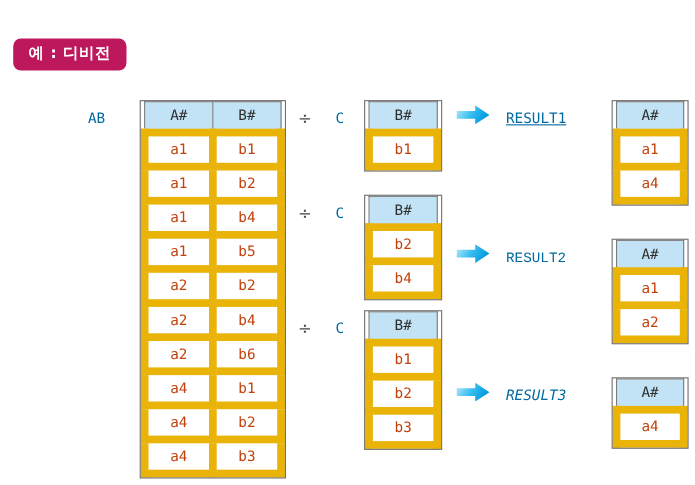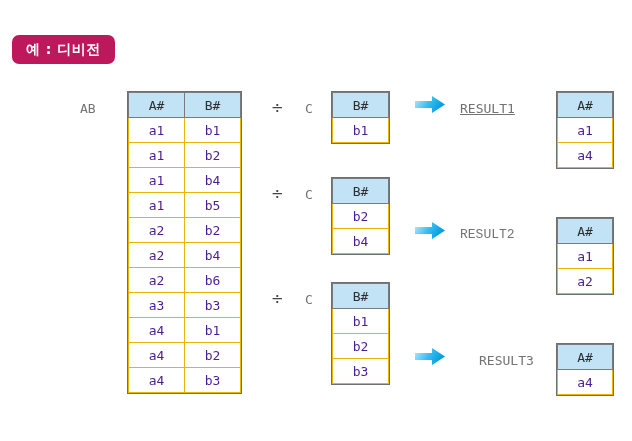--- a/index.html
+++ b/index.html
@@ -35,26 +35,26 @@
   }
 
   
   .tbl {
     position: absolute;
     border-collapse: collapse;
     border-spacing: 0;
     background: #ffffff;
   }
   .tbl td {
-    border: 1px solid #eab308;
+    border: 7px solid #eab308;
     text-align: center;
     vertical-align: middle;
     font-family: "DejaVu Sans Mono", "Liberation Mono", monospace;
     font-size: 13px;
-    color: #4c1d95;
+    color: #c2410c;
     padding: 0;
     height: 24px;
   }
   .tbl td.hd {
     background: #c2e3f6;
     border: 1px solid #7b7b7b;
     color: #2e2e2e;
   }
   .tbl.outlined {
     outline: 1px solid #6f6f6f;
@@ -63,21 +63,21 @@
   
   .ab-tbl td { width: 55px; }
   .c-tbl td  { width: 55px; }
   .res-tbl td { width: 54px; }
 
   
   .lbl {
     position: absolute;
     font-family: "DejaVu Sans Mono", "Liberation Mono", monospace;
     font-size: 13px;
-    color: #737373;
+    color: #0369a1;
     white-space: nowrap;
     line-height: 1;
   }
   .op {
     position: absolute;
     font-family: "DejaVu Sans", "Liberation Sans", sans-serif;
     font-size: 15px;
     color: #444444;
     white-space: nowrap;
     line-height: 1;
@@ -123,24 +123,20 @@
         <td>a2</td>
         <td>b2</td>
       </tr>
       <tr>
         <td>a2</td>
         <td>b4</td>
       </tr>
       <tr>
         <td>a2</td>
         <td>b6</td>
-      </tr>
-      <tr>
-        <td>a3</td>
-        <td>b3</td>
       </tr>
       <tr>
         <td>a4</td>
         <td>b1</td>
       </tr>
       <tr>
         <td>a4</td>
         <td>b2</td>
       </tr>
       <tr>
@@ -259,21 +255,21 @@
   <defs>
     <linearGradient id="ag3" x1="0" y1="0" x2="1" y2="0.35">
       <stop offset="0%" stop-color="#bfeafc"></stop>
       <stop offset="55%" stop-color="#35bdf0"></stop>
       <stop offset="100%" stop-color="#039ae0"></stop>
     </linearGradient>
   </defs>
   <path d="M0 5 L17 5 L17 0 L30 8.5 L17 17 L17 12 L0 12 Z" fill="url(#ag3)"></path>
 </svg>
 
-<div class="lbl" style="left:479px; top:354px;">RESULT3</div>
+<div class="lbl" style="left:460px; top:354px;font-style:italic;">RESULT3</div>
 
 <table class="tbl res-tbl outlined" id="res-table-3" style="left:557px; top:344px;">
   <tbody id="res-body-3">
       <tr>
         <td class="hd">A#</td>
       </tr>
       <tr>
         <td>a4</td>
       </tr>
     </tbody>

